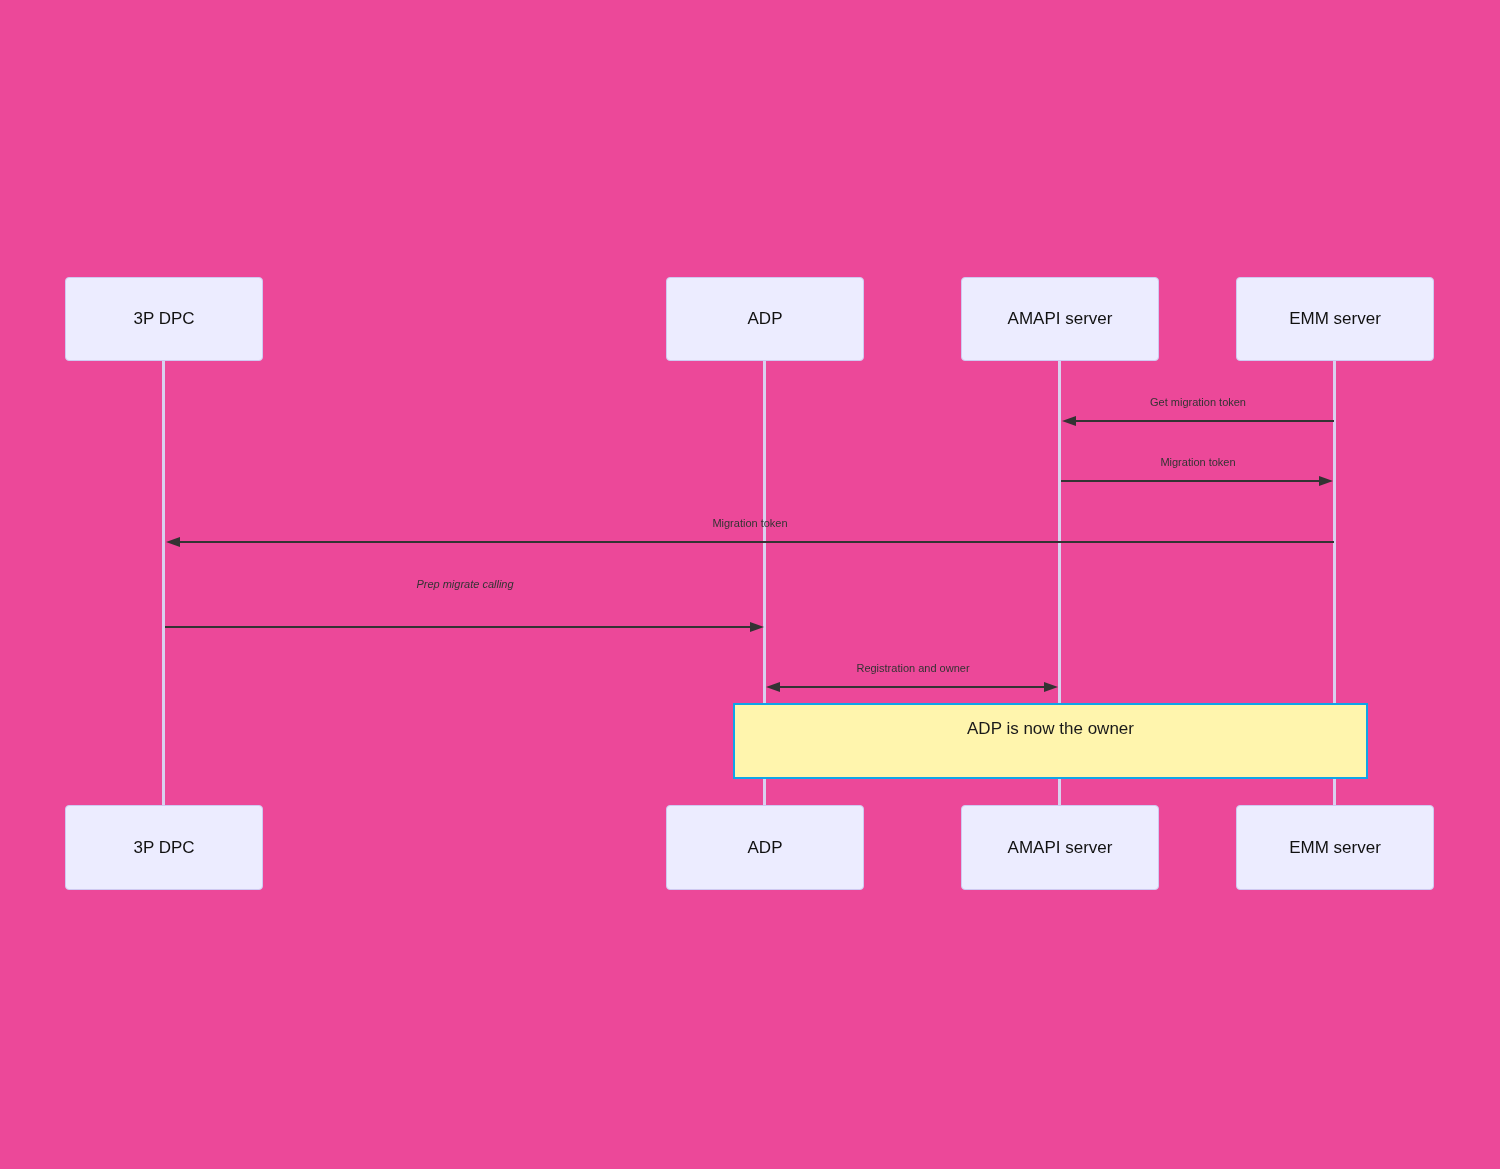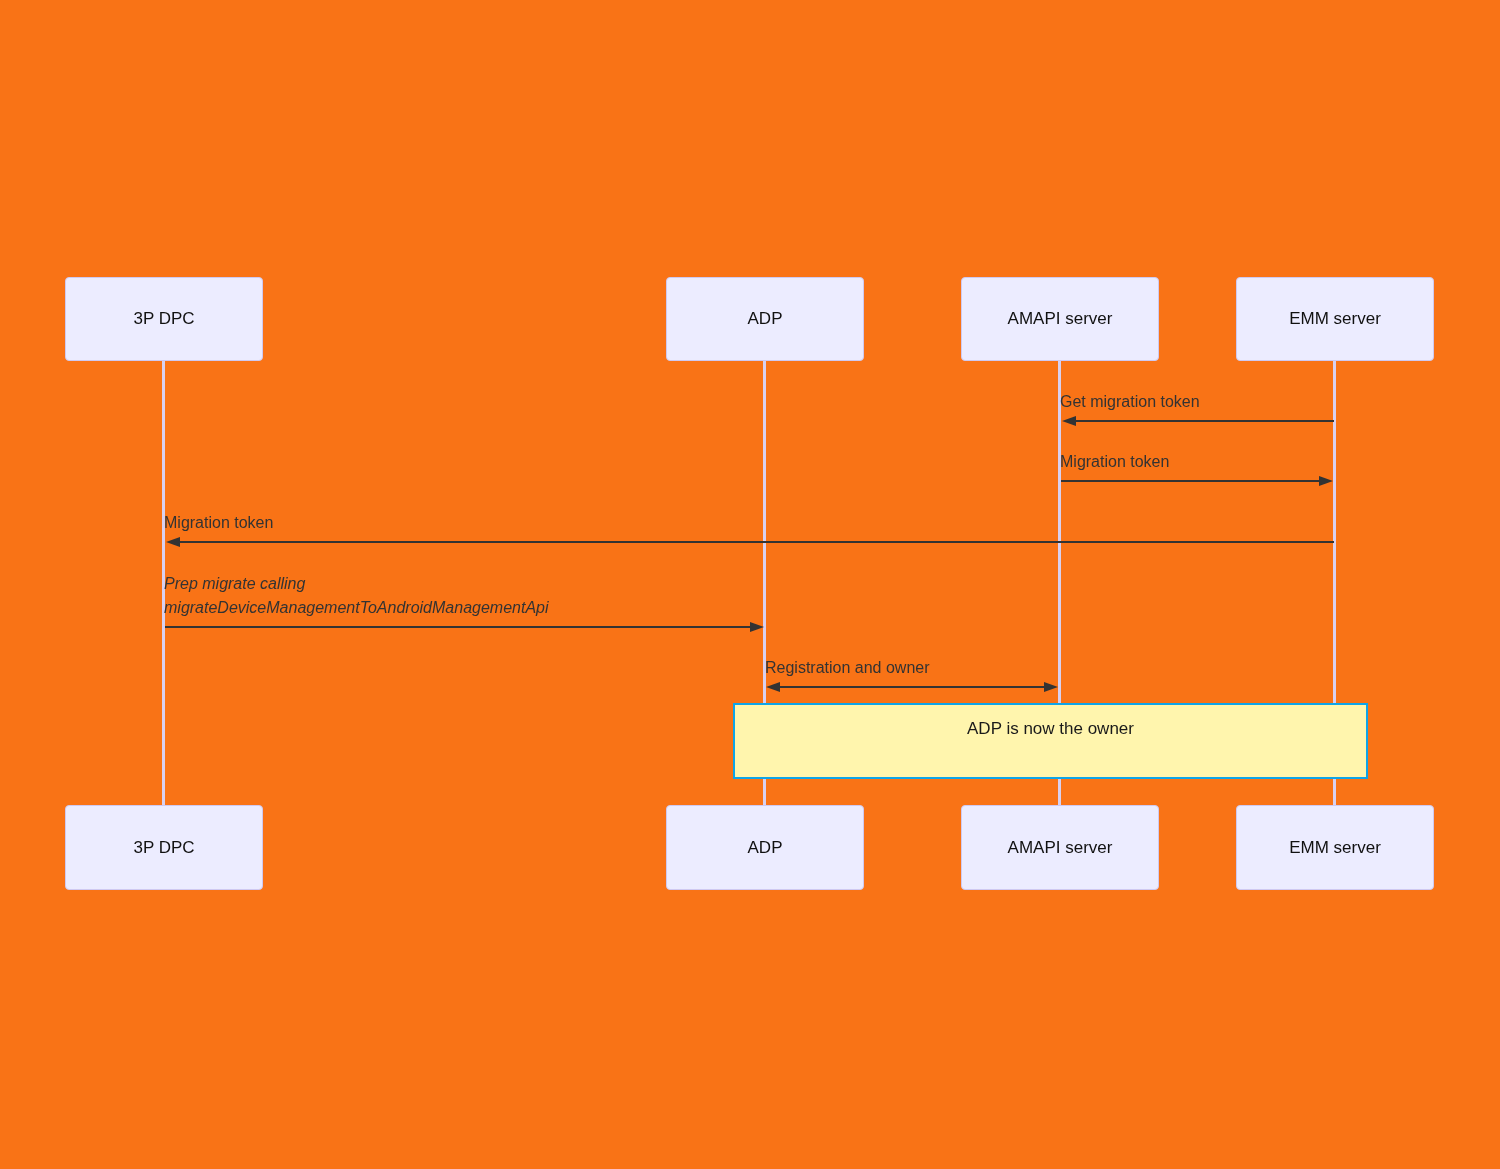--- a/index.html
+++ b/index.html
@@ -1,20 +1,20 @@
 <!DOCTYPE html>
 <html><head>
 <meta charset="utf-8">
 <style>
   html, body { margin: 0; padding: 0; background: #ffffff; }
   .canvas {
     position: relative;
     width: 1500px;
     height: 1169px;
-    background: #f97316;
+    background: #ec4899;
     font-family: "Liberation Sans", "DejaVu Sans", sans-serif;
     overflow: hidden;
   }
   .actor {
     position: absolute;
     width: 198px;
     height: 84px;
     background: #ECECFF;
     border: 1px solid #CFC9F1;
     border-radius: 4px;
@@ -28,24 +28,24 @@
   .actor.bottom { height: 85px; }
   .lifeline {
     position: absolute;
     top: 361px;
     width: 3px;
     height: 444px;
     background: #D9D0EF;
   }
   .msg-label {
     position: absolute;
-    font-size: 16px;
+    font-size: 11px;
     line-height: 24px;
     color: #333333;
-    text-align: left;
+    text-align: center;
     white-space: nowrap;
   }
   .msg-line {
     position: absolute;
     height: 2px;
     background: #333333;
   }
   .arrow-left {
     position: absolute;
     width: 0; height: 0;
@@ -106,21 +106,20 @@
   <div class="msg-label" style="left:1060px; top:450px; width:276px;">Migration token</div>
   <div class="msg-line" style="left:1061px; top:480px; width:260px;"></div>
   <div class="arrow-right" style="left:1319px; top:476px;"></div>
 
   <div class="msg-label" style="left:164px; top:511px; width:1172px;">Migration token</div>
   <div class="msg-line" style="left:176px; top:541px; width:1158px;"></div>
   <div class="arrow-left" style="left:166px; top:537px;"></div>
 
   <div class="msg-label" style="left:164px; top:572px; width:602px;font-style:italic;">
     <div>Prep migrate calling</div>
-    <div>migrateDeviceManagementToAndroidManagementApi</div>
   </div>
   <div class="msg-line" style="left:165px; top:626px; width:586px;"></div>
   <div class="arrow-right" style="left:750px; top:622px;"></div>
 
   <div class="msg-label" style="left:765px; top:656px; width:296px;">Registration and owner</div>
   <div class="msg-line" style="left:777px; top:686px; width:270px;"></div>
   <div class="arrow-left" style="left:766px; top:682px;"></div>
   <div class="arrow-right" style="left:1044px; top:682px;"></div>
 
   <div class="note">

